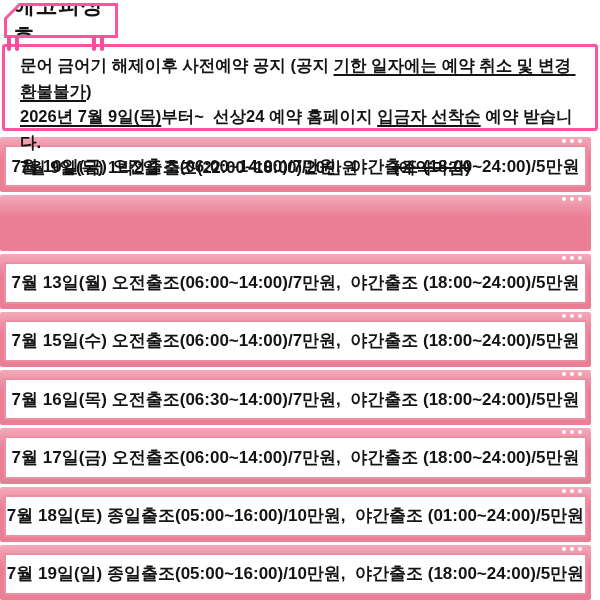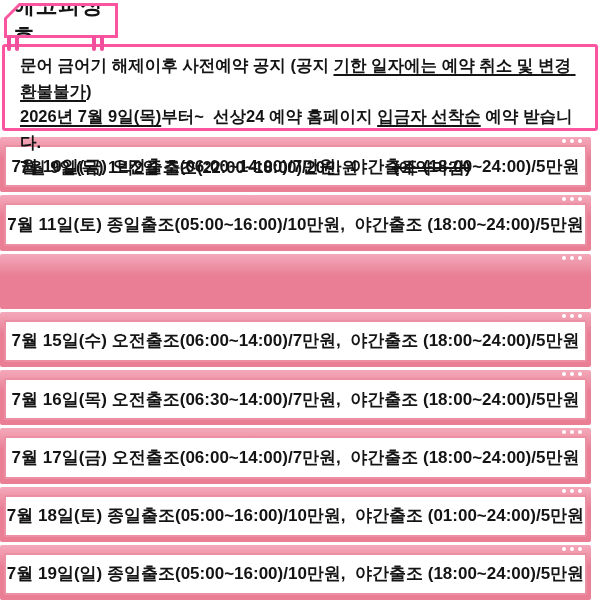--- a/index.html
+++ b/index.html
@@ -89,32 +89,32 @@
       <span class="row-label">7월 10일(금) 오전출조(06:00~14:00)/7만원,  야간출조 (18:00~24:00)/5만원</span>
     </div>
   </div>
 
   <div class="band">
     <span class="dots">
           <i></i>
           <i></i>
           <i></i>
         </span>
-    <div class="band-inner">
-      <span class="row-label">7월 11일(토) 종일출조(05:00~16:00)/10만원,  야간출조 (18:00~24:00)/5만원</span>
-    </div>
   </div>
 
 
   <div class="band">
     <span class="dots">
           <i></i>
           <i></i>
           <i></i>
         </span>
+    <div class="band-inner">
+      <span class="row-label">7월 13일(월) 오전출조(06:00~14:00)/7만원,  야간출조 (18:00~24:00)/5만원</span>
+    </div>
   </div>
 
 
   <div class="band">
     <span class="dots">
           <i></i>
           <i></i>
           <i></i>
         </span>
     <div class="band-inner">

